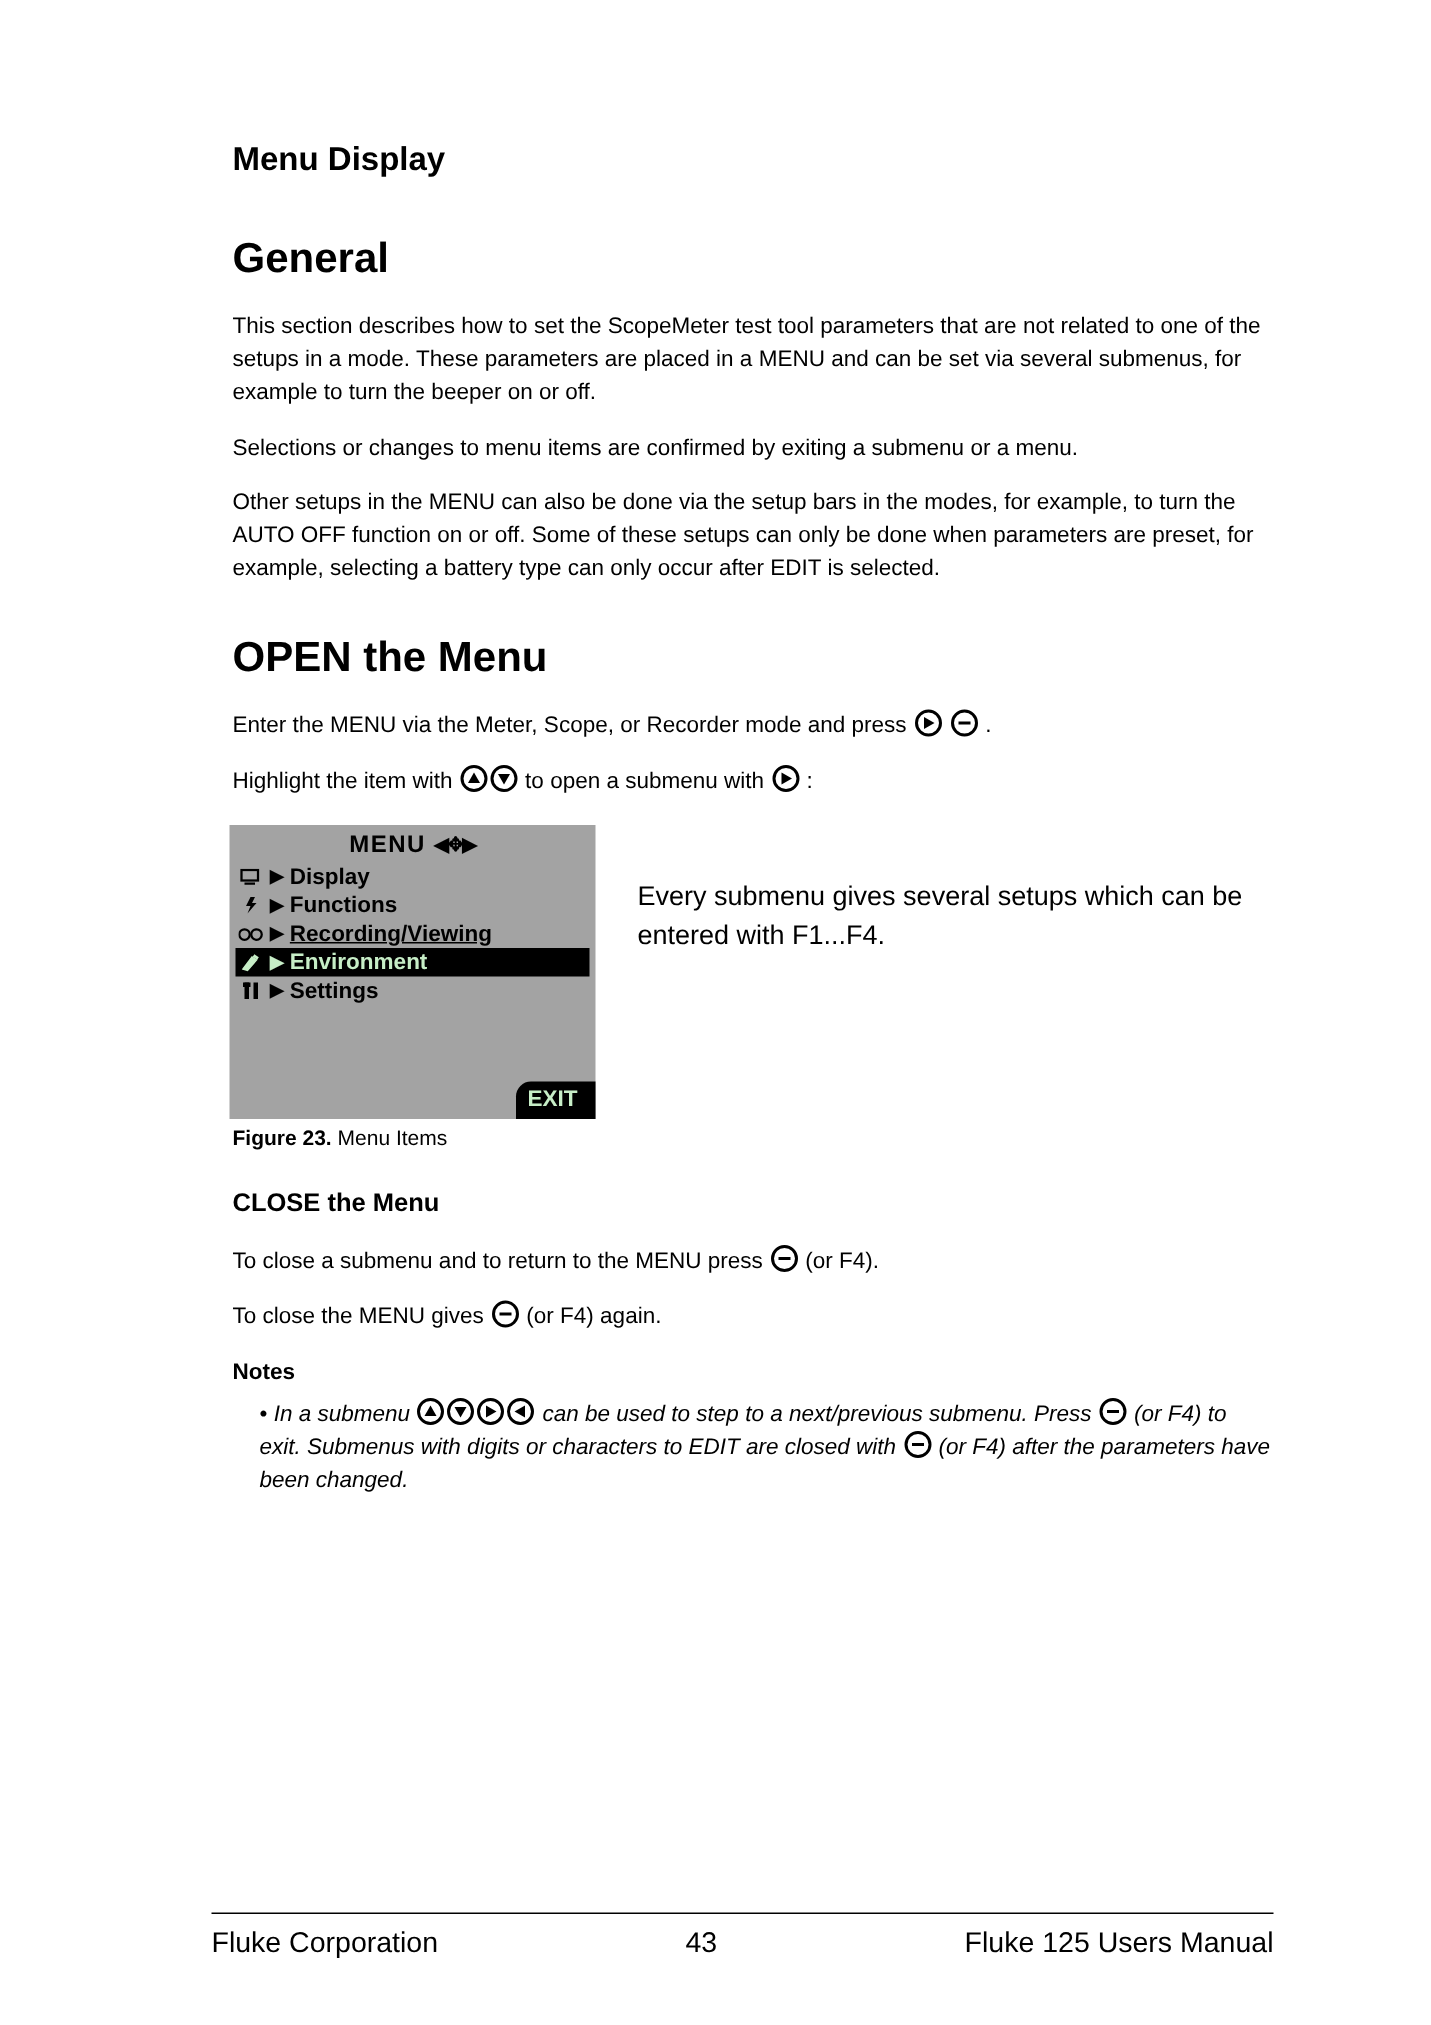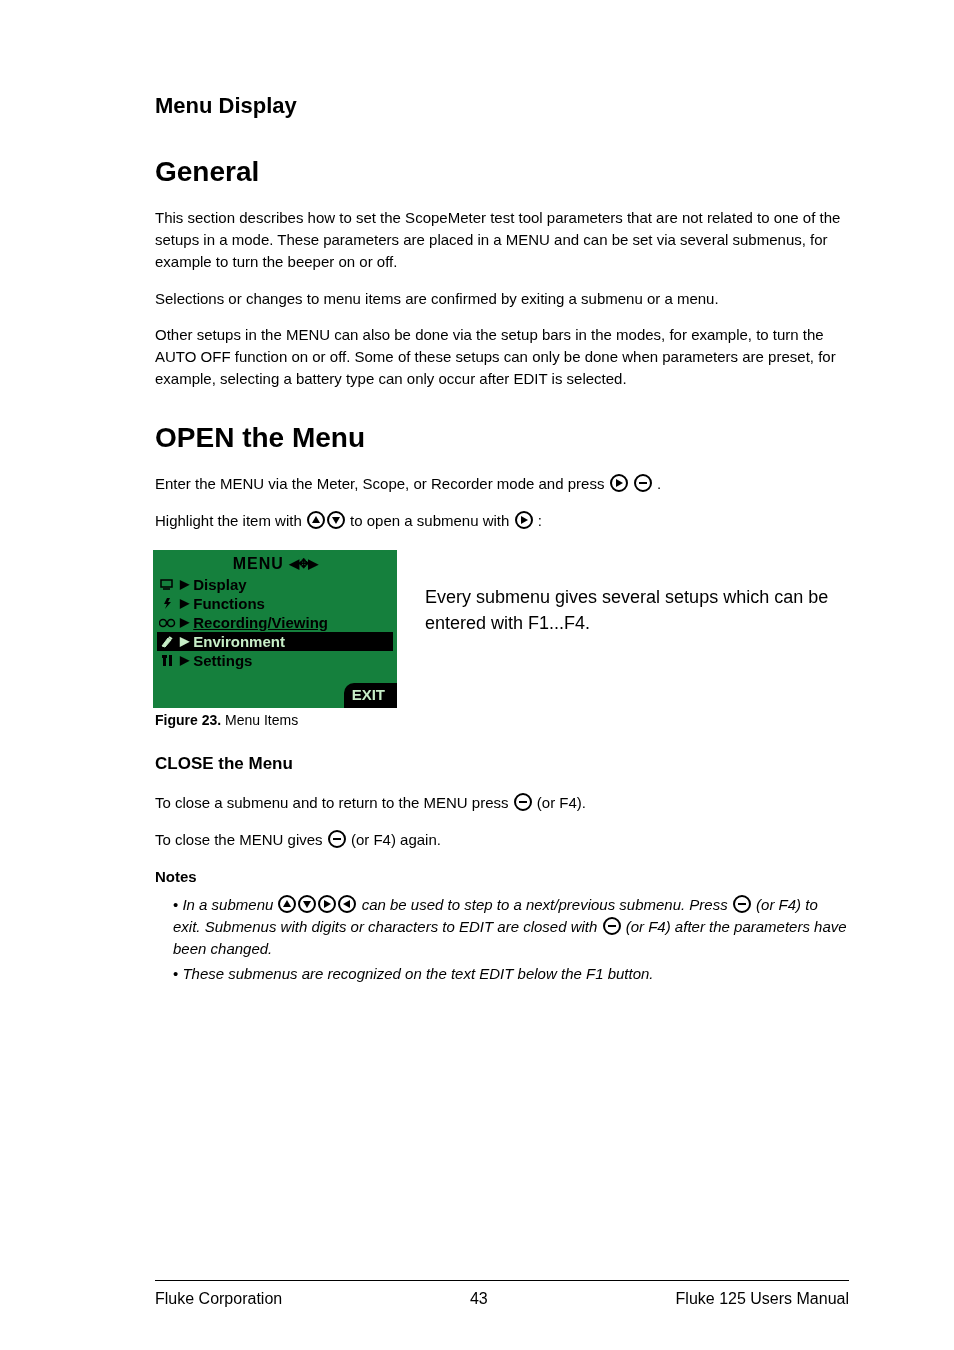--- a/index.html
+++ b/index.html
@@ -36,22 +36,22 @@
   .iconbtn svg { position: absolute; top: 1px; left: 1px; }
   .em { font-style: italic; }
   .figure-row {
     display: flex;
     align-items: flex-start;
     gap: 28px;
     margin: 18px 0 6px 0;
   }
   .lcd {
     width: 244px;
-    height: 158px;
-    background: #15803d;
+    height: 196px;
+    background: #a3a3a3;
     font-family: Verdana, Arial, sans-serif;
     font-weight: bold;
     font-size: 15px;
     color: #000;
     position: relative;
     flex-shrink: 0;
     margin-left: -2px;
   }
   .lcd-title {
     text-align: center;
@@ -83,26 +83,26 @@
     padding: 1px 12px 2px 8px;
     border-top-left-radius: 10px;
   }
   .fig-caption { font-size: 14px; margin-top: 2px; }
   .fig-label { font-weight: bold; font-family: Verdana, Arial, sans-serif; font-size: 14px; }
   .right-col { padding-top: 34px; font-size: 18px; }
   .notes-head { font-weight: bold; margin-top: 16px; margin-bottom: 6px; }
   .footer {
     position: absolute;
     bottom: 40px;
-    left: 155px;
+    left: 141px;
     right: 105px;
     border-top: 1px solid #000;
     display: flex;
     justify-content: space-between;
-    font-size: 16px;
+    font-size: 19px;
     padding-top: 6px;
   }
 </style>
 </head>
 <body>
 
 <div class="page">
   <h1>Menu Display</h1>
 
   <h2>General</h2>
@@ -236,23 +236,20 @@
       <span class="iconbtn"><svg width="12" height="12">
             <rect x="2" y="5" width="8" height="2" fill="#000"></rect>
           </svg></span>
       <span class="em"> (or F4) to exit. </span>
       <span class="em">Submenus with digits or characters to EDIT are closed with </span>
       <span class="iconbtn"><svg width="12" height="12">
             <rect x="2" y="5" width="8" height="2" fill="#000"></rect>
           </svg></span>
       <span class="em"> (or F4) after the parameters have been changed. </span>
     </li>
-    <li>
-      <span class="em">These submenus are recognized on the text EDIT below the F1 button. </span>
-    </li>
   </ul>
 </div>
 
 <div class="footer">
   <span>Fluke Corporation</span>
   <span>43</span>
   <span>Fluke 125 Users Manual</span>
 </div>
 
 </body></html>

